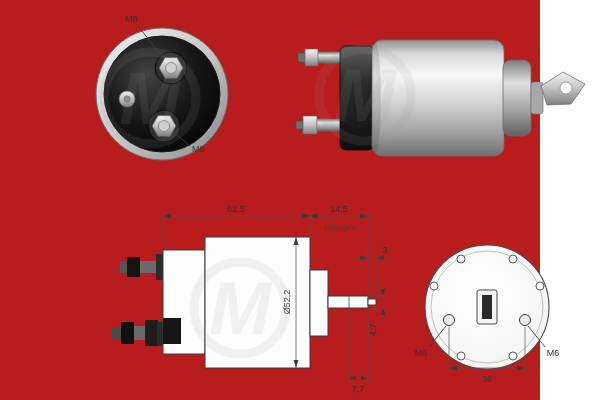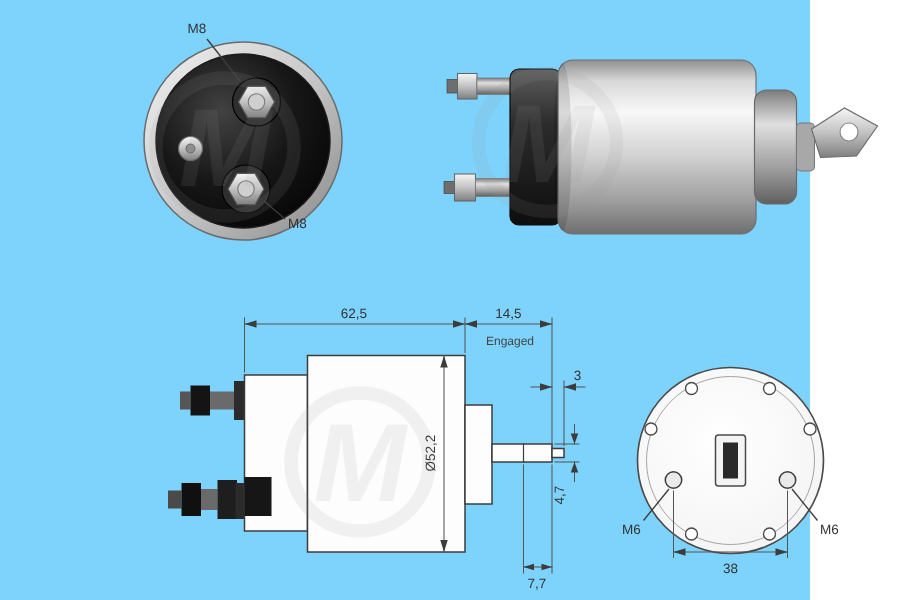--- a/index.html
+++ b/index.html
@@ -8,21 +8,21 @@
     background: #ffffff;
     width: 600px;
     height: 400px;
     overflow: hidden;
     font-family: "Liberation Sans", sans-serif;
   }
   #stage {
     position: relative;
     width: 540px;
     height: 400px;
-    background: #7dd3fc;
+    background: #b91c1c;
   }
   svg { display: block; }
   text {
     font-family: "Liberation Sans", sans-serif;
     fill: #333333;
     font-size: 9px;
   }
   .dim-text { font-size: 9px; fill: #333; }
   .small-text { font-size: 8px; fill: #444; }
   .wm-text {

